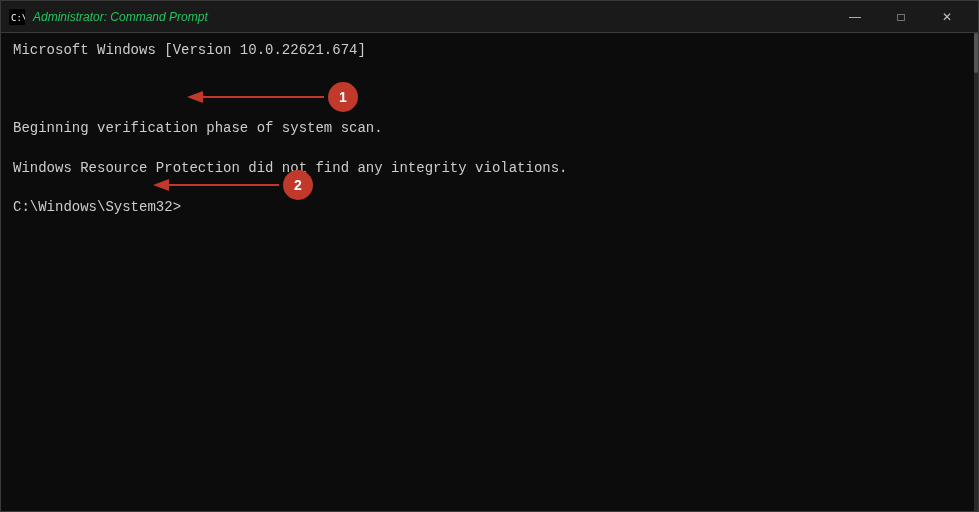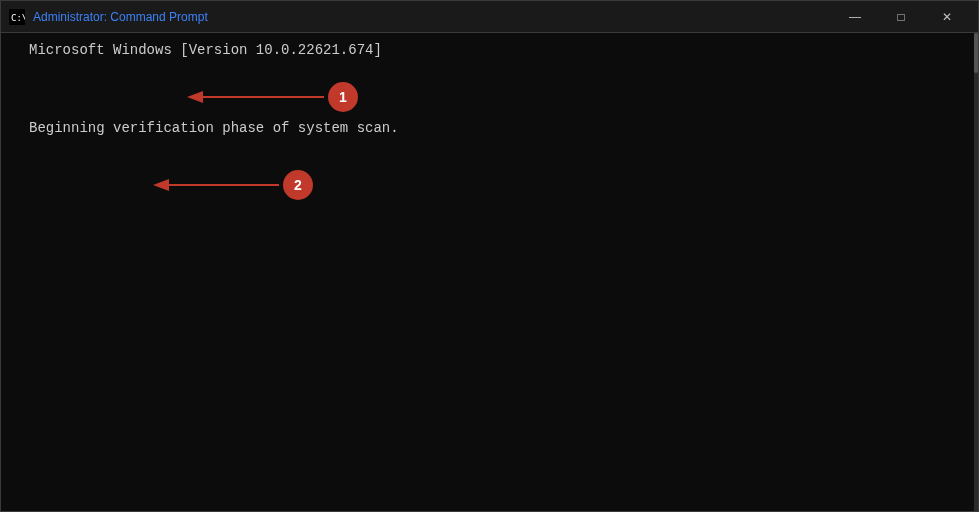--- a/index.html
+++ b/index.html
@@ -46,23 +46,24 @@
       width: 16px;
       height: 16px;
       display: flex;
       align-items: center;
       justify-content: center;
       font-size: 12px;
       color: #c0c0c0;
     }
 
     .title-bar-text {
-      color: #3b82f6;
+      color: #22c55e;
       font-size: 12px;
       font-family: 'Segoe UI', Arial, sans-serif;
+      font-style: italic;
     }
 
     .title-bar-controls {
       display: flex;
       align-items: center;
       gap: 0;
     }
 
     .title-btn {
       width: 46px;
@@ -74,21 +75,21 @@
       font-size: 12px;
       cursor: pointer;
       background: transparent;
       border: none;
       font-family: 'Segoe UI', Arial, sans-serif;
     }
 
     .terminal-body {
       flex: 1;
       background: #0c0c0c;
-      padding: 8px 28px;
+      padding: 8px 12px;
       color: #cccccc;
       font-size: 14px;
       font-family: 'Courier New', Courier, monospace;
       line-height: 1.4;
       position: relative;
       overflow: hidden;
     }
 
     .terminal-line {
       white-space: pre;
@@ -152,21 +153,23 @@
   </div>
 
   <div class="terminal-body">
     <div class="terminal-content">
       <div class="terminal-line">Microsoft Windows [Version 10.0.22621.674]</div>
       <div class="terminal-line blank"></div>
       <div class="terminal-line blank"></div>
       <div class="terminal-line blank"></div>
       <div class="terminal-line">Beginning verification phase of system scan.</div>
       <div class="terminal-line blank"></div>
+      <div class="terminal-line">Windows Resource Protection did not find any integrity violations.</div>
       <div class="terminal-line blank"></div>
+      <div class="terminal-line">C:\Windows\System32&gt;</div>
     </div>
 
     <svg class="svg-overlay" xmlns="http://www.w3.org/2000/svg">
 
       <defs>
         <marker id="arrowhead1" markerWidth="8" markerHeight="6" refX="0" refY="3" orient="auto">
           <polygon points="0 0, 8 3, 0 6" fill="#c0392b"></polygon>
         </marker>
         <marker id="arrowhead2" markerWidth="8" markerHeight="6" refX="0" refY="3" orient="auto">
           <polygon points="0 0, 8 3, 0 6" fill="#c0392b"></polygon>

